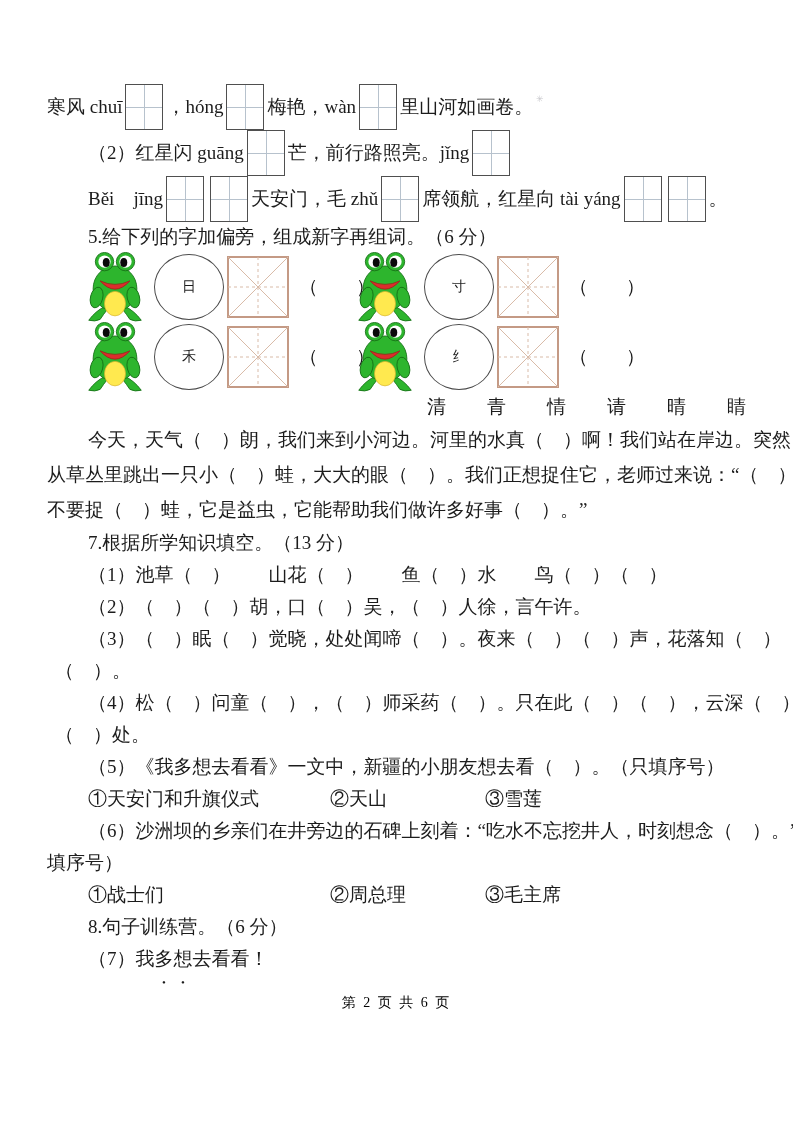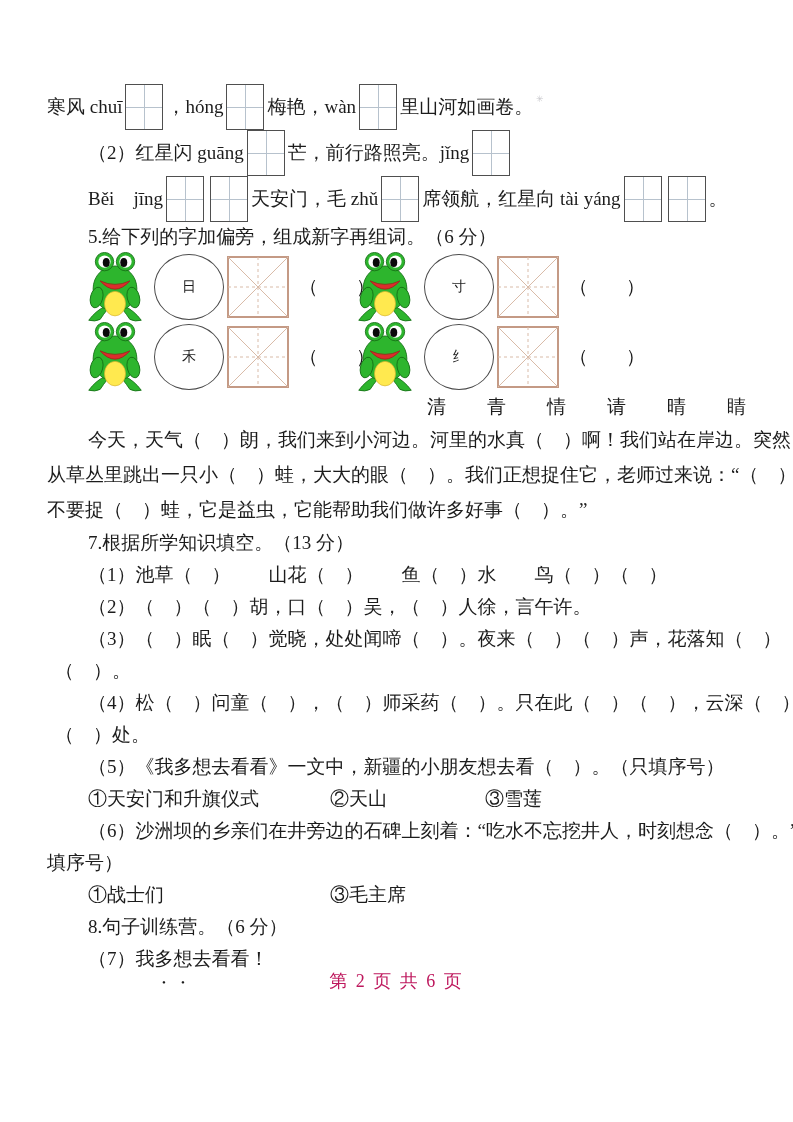--- a/index.html
+++ b/index.html
@@ -49,22 +49,22 @@
   .opt-row{display:flex;padding-left:41px;line-height:32px;white-space:nowrap;}
   .opt-row .o1{width:242px;flex:0 0 auto;}
   .opt-row .o2{width:155px;flex:0 0 auto;}
   
   .dot-under{position:relative;display:inline-block;}
   .dot-under::after{
     content:"•";position:absolute;left:50%;transform:translateX(-50%);
     bottom:-13px;font-size:11px;color:#1c1c1c;line-height:1;
   }
   .footer{
-    position:absolute;left:0;right:0;top:969px;
-    text-align:center;font-size:18px;color:#be185d;letter-spacing:2px;
+    position:absolute;left:0;right:0;top:994px;
+    text-align:center;font-size:14px;color:#000000;letter-spacing:2px;
   }
   .artifact{
     position:absolute;left:536px;top:94px;
     font-size:9px;color:#9a9aa2;opacity:.55;letter-spacing:0;
   }
 </style>
 </head>
 <body>
 
 <svg width="0" height="0" style="position:absolute" aria-hidden="true">
@@ -188,20 +188,21 @@
   <div class="q7-line q7-indent">（5）《我多想去看看》一文中，新疆的小朋友想去看（　）。（只填序号）</div>
   <div class="opt-row">
     <span class="o1">①天安门和升旗仪式</span>
     <span class="o2">②天山</span>
     <span class="o3">③雪莲</span>
   </div>
   <div class="q7-line q7-indent">（6）沙洲坝的乡亲们在井旁边的石碑上刻着：“吃水不忘挖井人，时刻想念（　）。”（只</div>
   <div class="q7-line">填序号）</div>
   <div class="opt-row">
     <span class="o1">①战士们</span>
+    <span class="o2">②周总理</span>
     <span class="o3">③毛主席</span>
   </div>
 
   <div class="q7-line q7-indent">8.句子训练营。（6 分）</div>
   <div class="q7-line q7-indent">
     <span>（7）我</span><span class="dot-under">多</span><span class="dot-under">想</span><span>去看看！</span>
   </div>
 
   <div class="footer">第 2 页 共 6 页</div>
 

